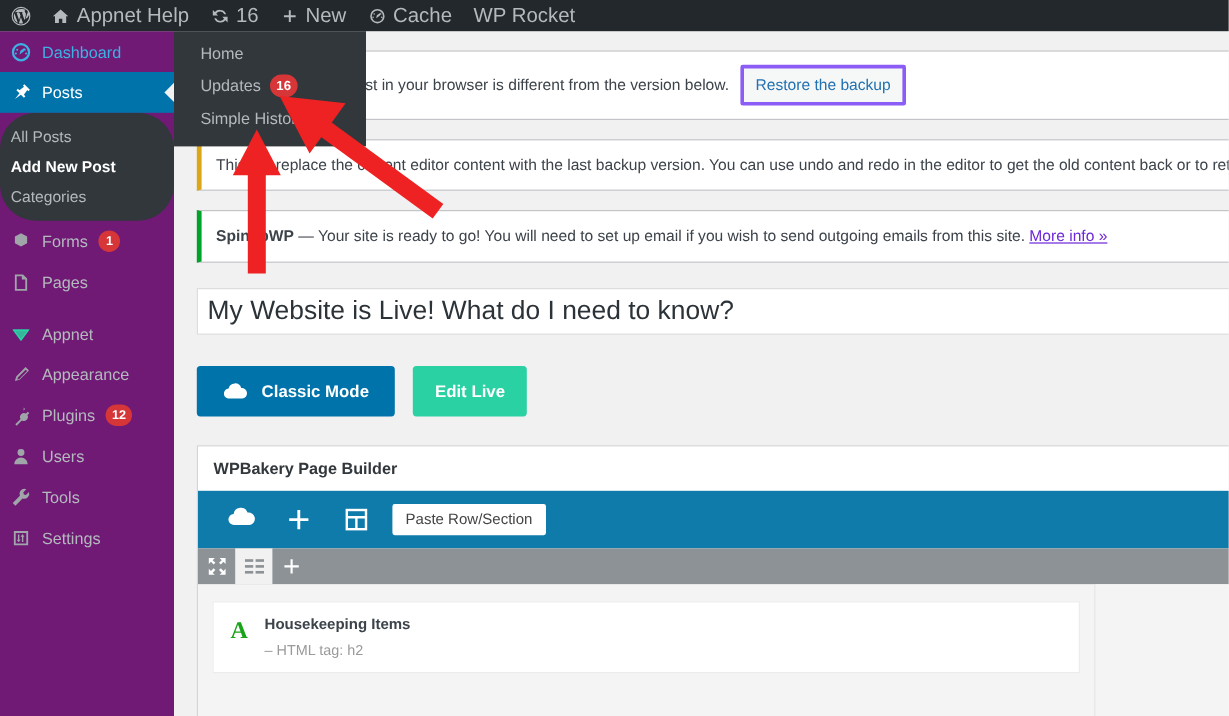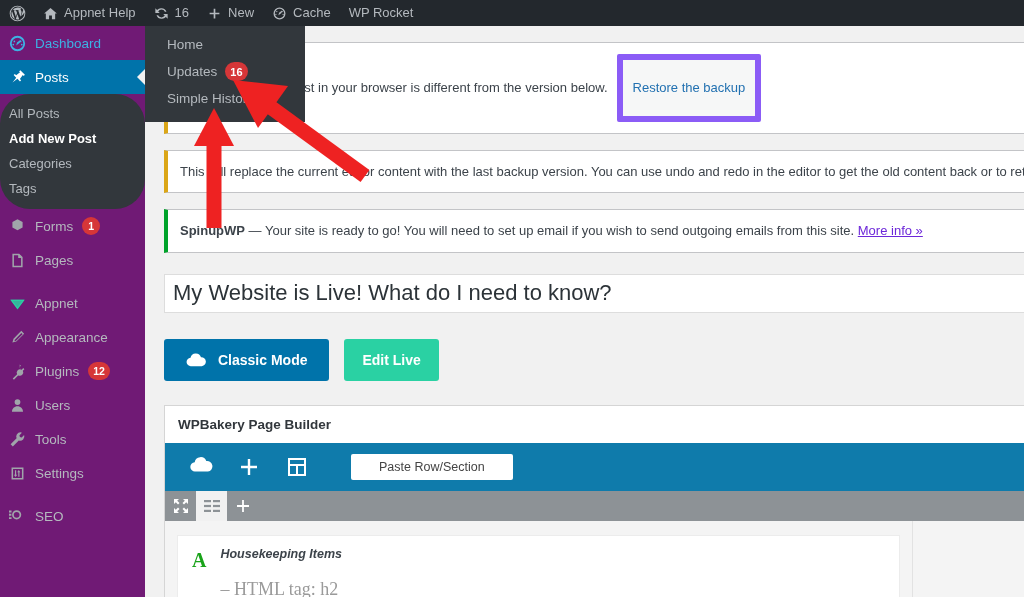--- a/index.html
+++ b/index.html
@@ -9,21 +9,21 @@
     font-family: "Liberation Sans", sans-serif;
     background: #f1f1f1;
   }
   #root { position: relative; width: 1024px; height: 597px; overflow: hidden; }
 
   
   .adminbar {
     position: absolute; top: 0; left: 0; width: 1024px; height: 26px;
     background: #23282d; color: #b4b9be;
     display: flex; align-items: center; z-index: 60;
-    font-size: 13px;
+    font-size: 17px;
   }
   .ab-item {
     display: flex; align-items: center; gap: 6px;
     height: 26px; padding: 0 9px; color: #b4b9be; white-space: nowrap;
   }
   .ab-item:first-child { padding: 0 8px 0 9px; }
   .ab-label { line-height: 26px; }
 
   .wp-logo { width: 17px; height: 17px; display: block; }
   .ab-ico { width: 15px; height: 15px; display: block; fill: #b4b9be; }
@@ -96,22 +96,22 @@
   .notice {
     position: relative;
     margin: 16px 0 0 19px; width: 1000px;
     background: #fff; border: 1px solid #c3c4c7; border-left-width: 4px;
     padding: 11px 12px; font-size: 13px; color: #3c434a; line-height: 1.5;
   }
   .notice.warn  { border-left-color: #dba617; }
   .notice.succ  { border-left-color: #00a32a; }
   .notice-row { display: flex; align-items: center; gap: 9px; }
   .btn-link {
-    display: inline-block; padding: 18px 10px;
-    background: #f6f7f7; border: 6px solid #8b5cf6;
+    display: inline-block; padding: 4px 10px;
+    background: #f6f7f7; border: 3px solid #8b5cf6;
     color: #2271b1; font-size: 13px; border-radius: 2px; white-space: nowrap;
   }
   .notice strong { font-weight: 700; color: #3c434a; }
   .notice a.more { color: #6d28d9; text-decoration: underline; }
   .nowrap-line { white-space: nowrap; overflow: hidden; }
 
   
   .title-input {
     display: block; margin: 21px 0 0 19px;
     width: 1000px; height: 39px;
@@ -148,21 +148,21 @@
   .vc-bar {
     height: 48px; background: #0f7bab;
     display: flex; align-items: center; gap: 0; padding-left: 12px;
   }
   .vc-bar-btn {
     width: 48px; height: 48px;
     display: flex; align-items: center; justify-content: center;
   }
   .vc-bar-ico { width: 24px; height: 24px; fill: #fff; stroke: #fff; }
   .vc-paste {
-    margin-left: 30px; padding: 6px 28px;
+    margin-left: 6px; padding: 6px 11px;
     background: #fff; color: #444; font-size: 12.5px;
     border-radius: 2px; white-space: nowrap;
   }
   .vc-subbar {
     height: 30px; background: #8d9296;
     display: flex; align-items: center;
   }
   .vc-sub-btn {
     width: 31px; height: 30px;
     display: flex; align-items: center; justify-content: center;
@@ -176,22 +176,22 @@
   .vc-col-side { width: 250px; background: #f4f4f4; }
   .vc-element {
     background: #fff; border: 1px solid #ececec;
     padding: 11px 14px; display: flex; align-items: flex-start; gap: 14px;
   }
   .vc-el-ico {
     font-size: 20px; font-weight: 700; color: #19a319;
     line-height: 1; padding-top: 3px;
     font-family: "Liberation Serif", serif;
   }
-  .vc-el-title { font-size: 12.5px; font-weight: 700; color: #3c434a; font-style: italic; }
-  .vc-el-sub { font-size: 18px; color: #9a9a9a; margin-top: 18px; font-family: Liberation Serif, serif; }
+  .vc-el-title { font-size: 12.5px; font-weight: 700; color: #3c434a; }
+  .vc-el-sub { font-size: 12px; color: #9a9a9a; margin-top: 8px; }
 
   
   .arrow-overlay {
     position: absolute; top: 0; left: 0;
     width: 1024px; height: 597px;
     pointer-events: none; z-index: 90;
   }
 </style>
 </head>
 <body>
@@ -212,21 +212,20 @@
         <path d="M13.3 1.4l-1.4 1.4 1.1 1.1-4.6 3.4-1.5-1.5-1.4 1.4 3 3-4.4 5.8 5.8-4.4 3 3 1.4-1.4-1.5-1.5 3.4-4.6 1.1 1.1 1.4-1.4-5.4-5.4z"></path>
       </svg>
       <span class="m-label">Posts</span>
       <span class="arrow-point"></span>
     </div>
 
     <div class="submenu">
       <span class="sub-item">All Posts</span>
       <span class="sub-item current">Add New Post</span>
       <span class="sub-item">Categories</span>
-      <span class="sub-item">Tags</span>
     </div>
 
 
     <div class="menu-item">
       <svg class="m-ico" viewBox="0 0 20 20">
         <path d="M10 1.5l6 3.2v6.6l-6 3.2-6-3.2V4.7l6-3.2zM6.2 8.1h7.6v2H6.2v-2z"></path>
       </svg>
       <span class="m-label">Forms</span>
       <span class="badge">1</span>
     </div>
@@ -279,27 +278,20 @@
 
     <div class="menu-item">
       <svg class="m-ico" viewBox="0 0 20 20">
         <path d="M3 3h14v14H3V3zm1.8 1.8v10.4h10.4V4.8H4.8zM7 6.3h1.4v5.1h1.3L7.7 14 5.8 11.4h1.2V6.3zm5.3 7.4h-1.4V8.6H9.6L11.5 6l1.9 2.6h-1.1v5.1z"></path>
       </svg>
       <span class="m-label">Settings</span>
     </div>
 
     <div class="menu-sep"></div>
 
-    <div class="menu-item">
-      <svg class="m-ico" viewBox="0 0 20 20">
-        <path d="M-2 3h5v2.2H.2v1.6H2.8V9H.2v1.8H3V13h-5V3z"></path>
-        <path d="M9 2.6a5.4 5.4 0 100 10.8 5.4 5.4 0 000-10.8zm0 2a3.4 3.4 0 110 6.8 3.4 3.4 0 010-6.8z"></path>
-      </svg>
-      <span class="m-label">SEO</span>
-    </div>
   </div>
 
   <div class="content">
 
     <div class="notice warn">
       <div class="notice-row">
         <span class="nowrap-line">The backup of this post in your browser is different from the version below.</span>
         <span class="btn-link">Restore the backup</span>
       </div>
     </div>

